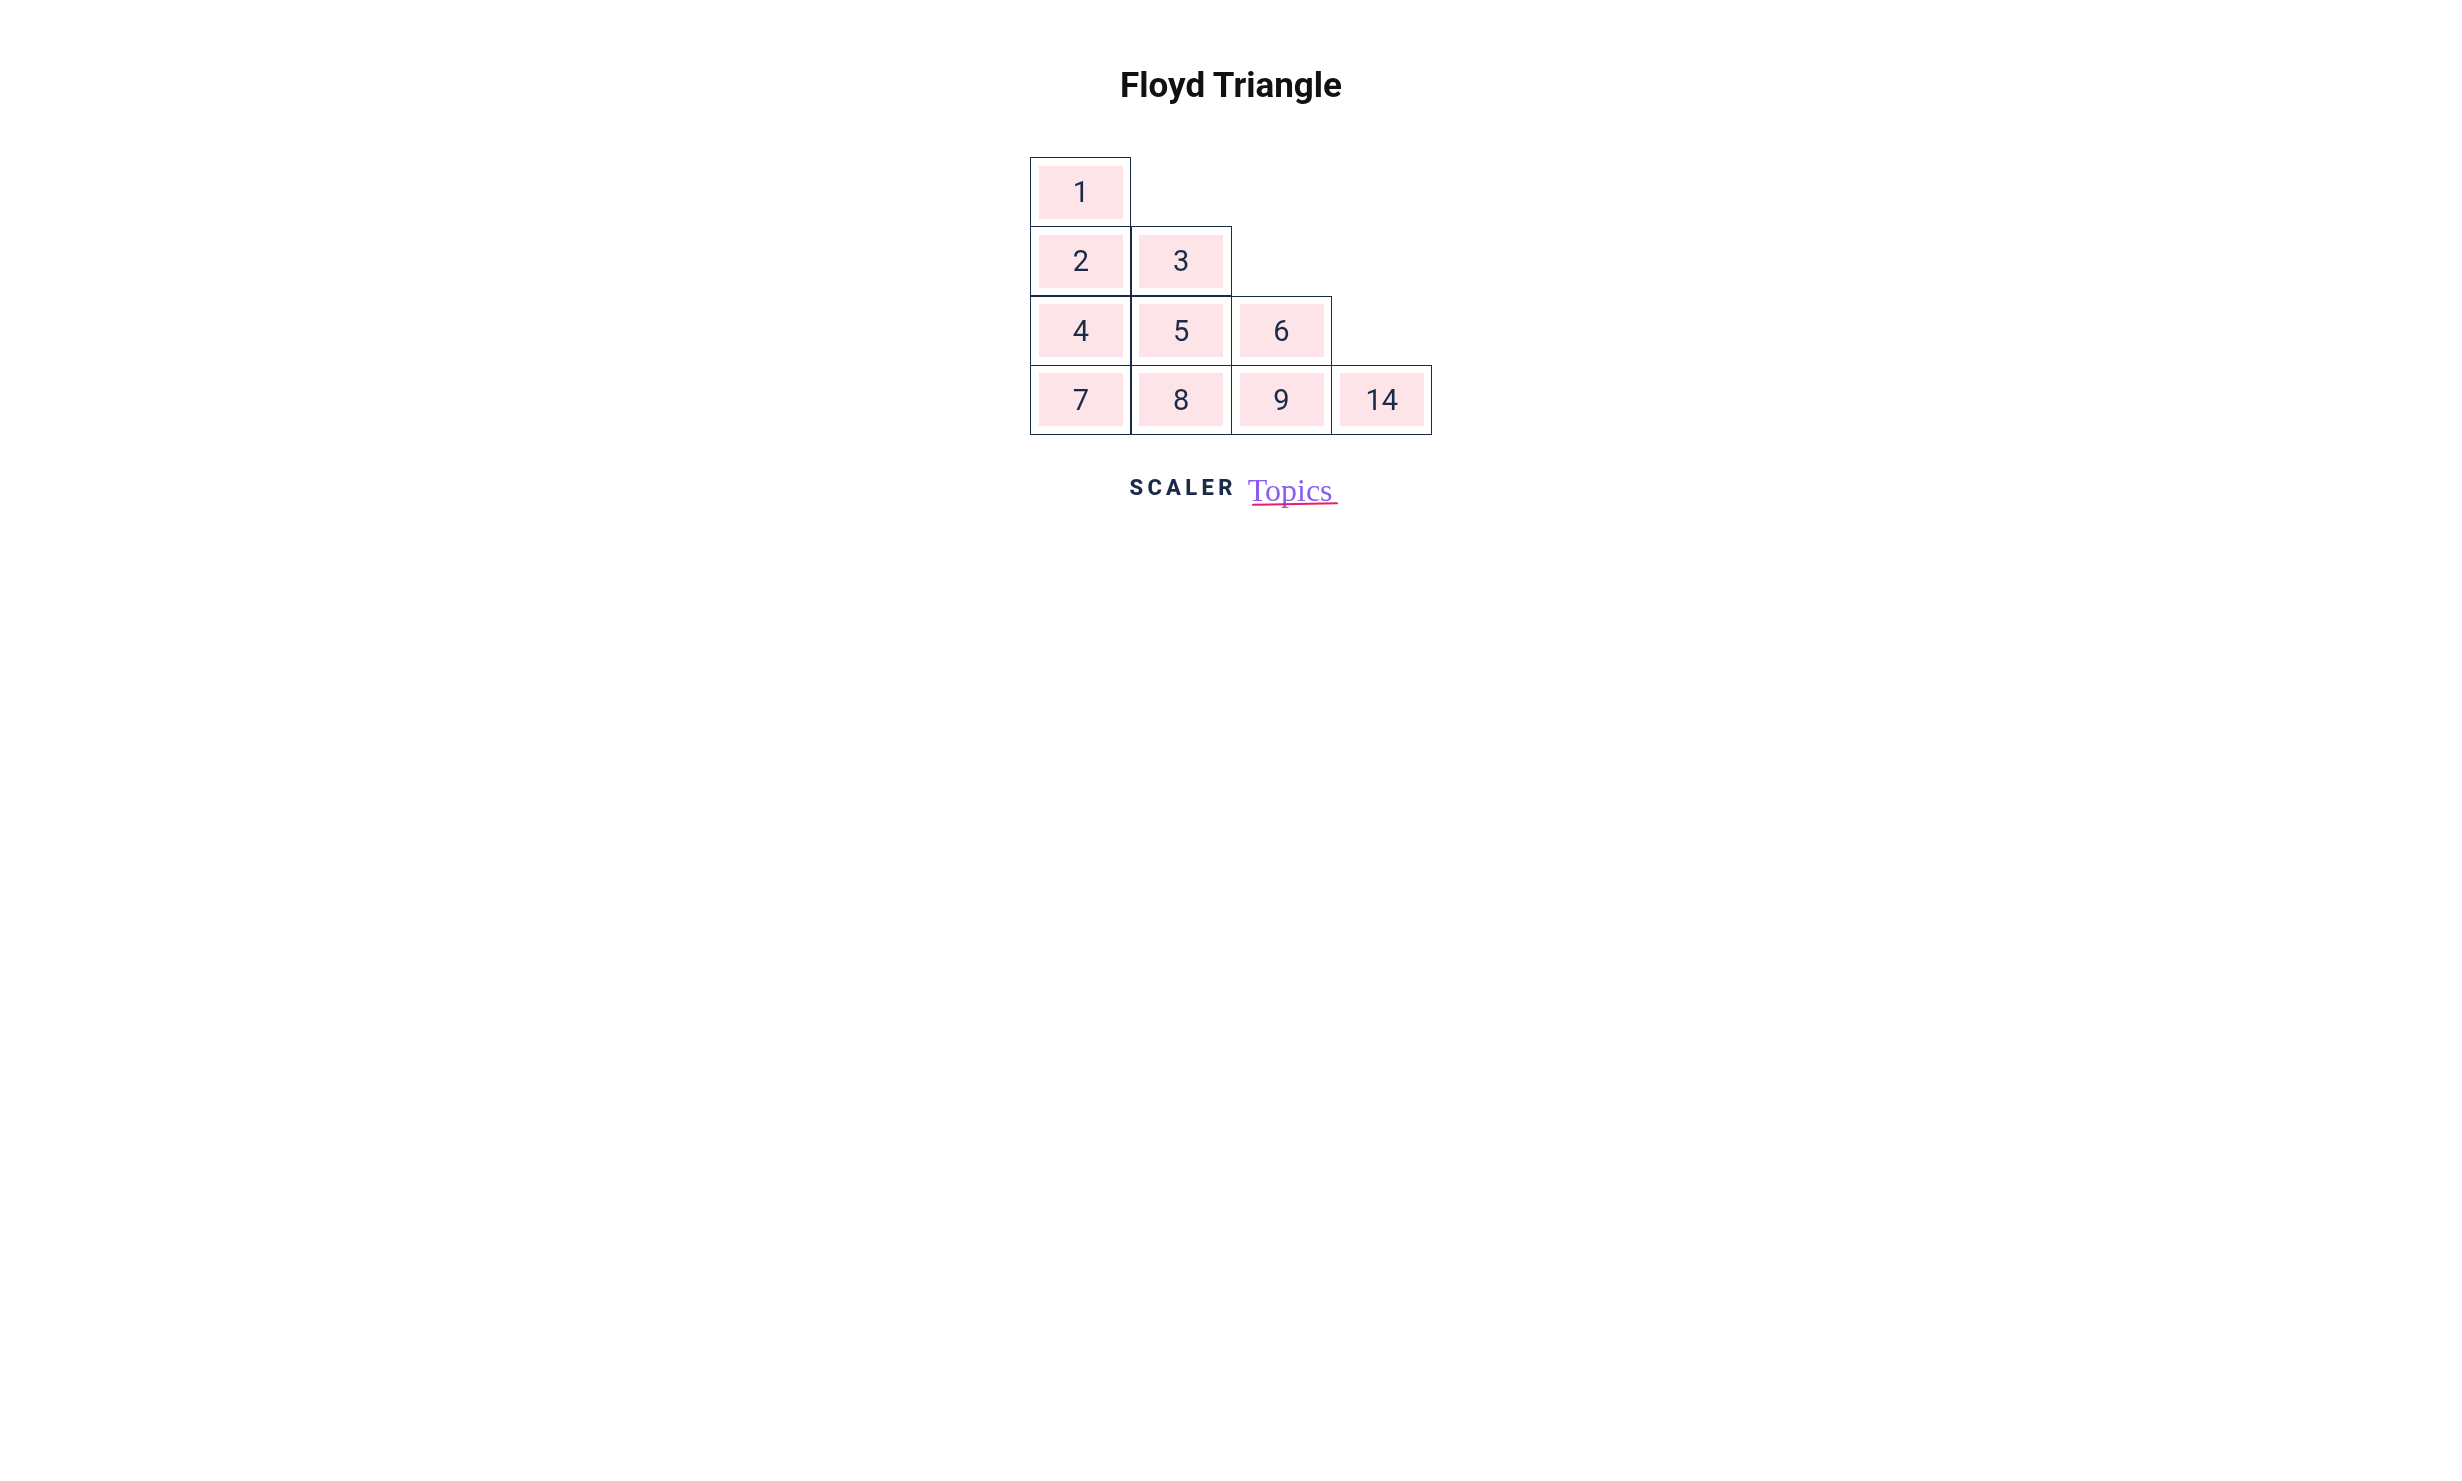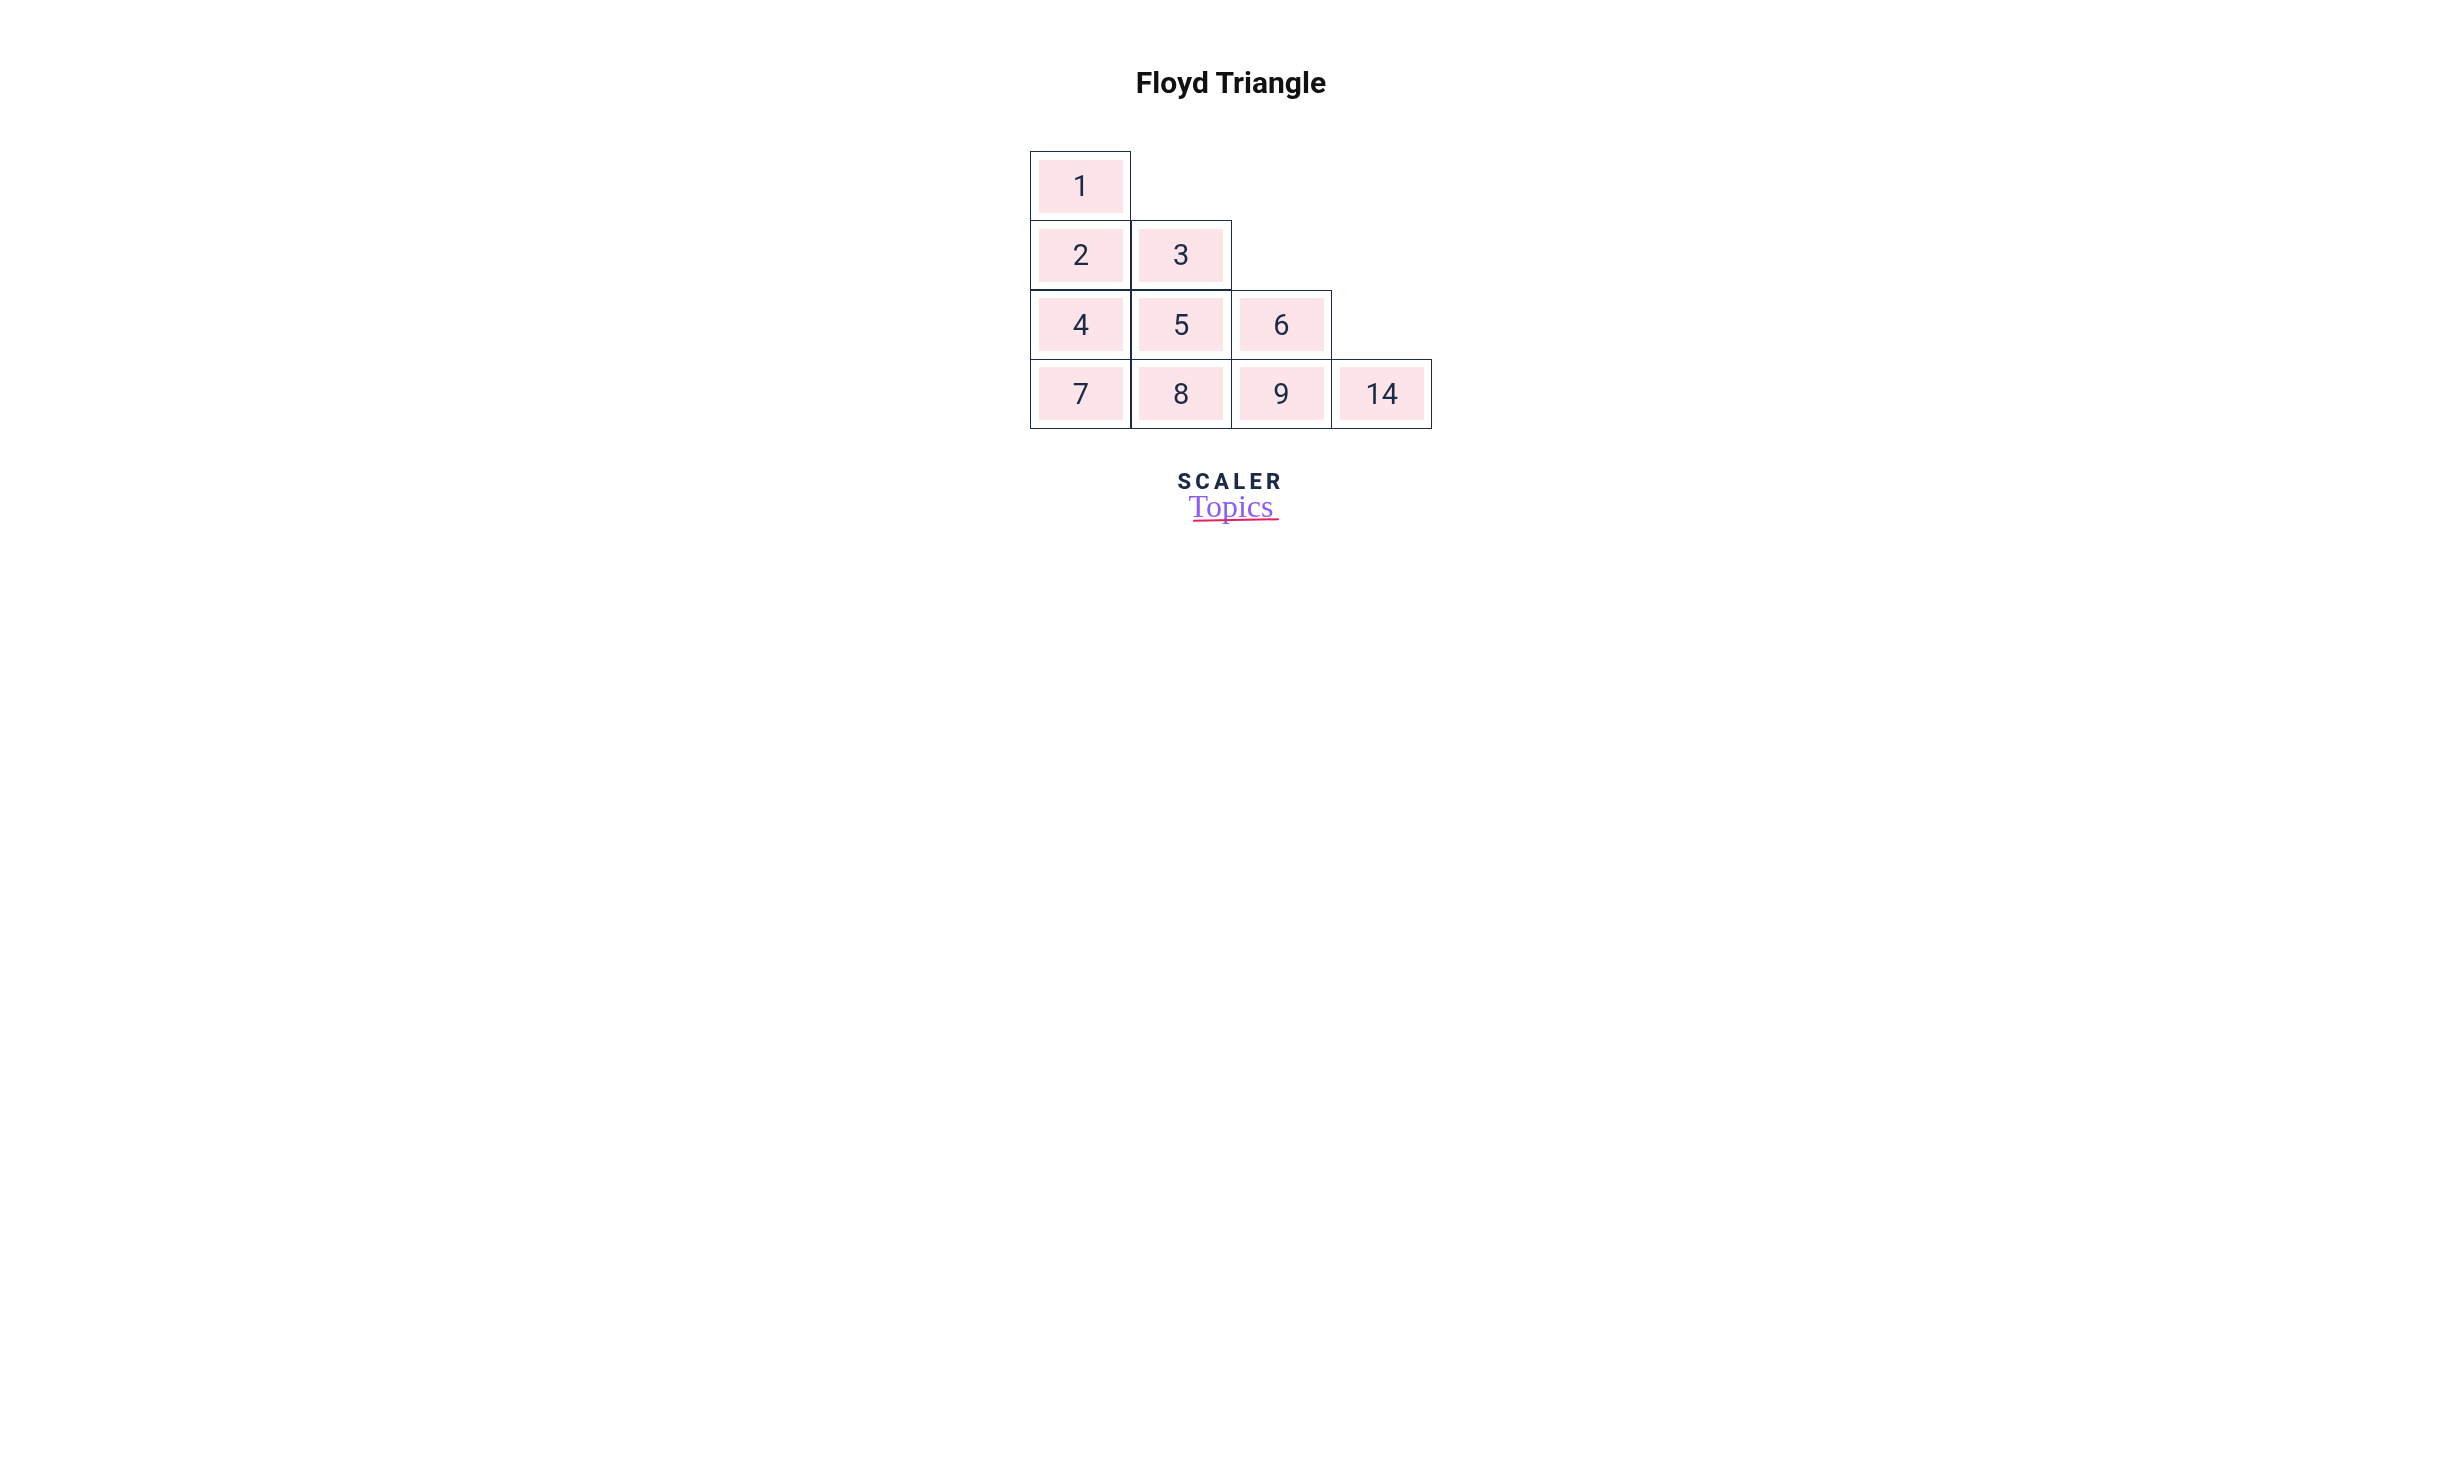--- a/index.html
+++ b/index.html
@@ -6,21 +6,21 @@
   html, body { width: 100%; height: 100%; }
   body {
     background: #ffffff;
     font-family: -apple-system, BlinkMacSystemFont, "Segoe UI", Roboto, Helvetica, Arial, sans-serif;
     display: flex;
     flex-direction: column;
     align-items: center;
     padding-top: 65px;
   }
   .title {
-    font-size: 30px;
+    font-size: 35px;
     font-weight: 700;
     color: #111111;
     margin-bottom: 51px;
   }
   .triangle {
     display: flex;
     flex-direction: column;
     align-items: flex-start;
     margin-bottom: 43px;
   }
@@ -45,23 +45,24 @@
     height: 53px;
     display: flex;
     align-items: center;
     justify-content: center;
     font-size: 29px;
     color: #1b2a46;
     font-weight: 400;
   }
   .logo {
     display: flex;
-    flex-direction: column;
-    align-items: center;
+    flex-direction: row;
+    align-items: flex-start;
     line-height: 1;
+    gap: 11px;
   }
   .logo-main {
     font-size: 22px;
     font-weight: 800;
     letter-spacing: 4.3px;
     color: #1b2a46;
   }
   .logo-sub {
     font-family: "Brush Script MT", "Segoe Script", cursive;
     font-size: 32px;

